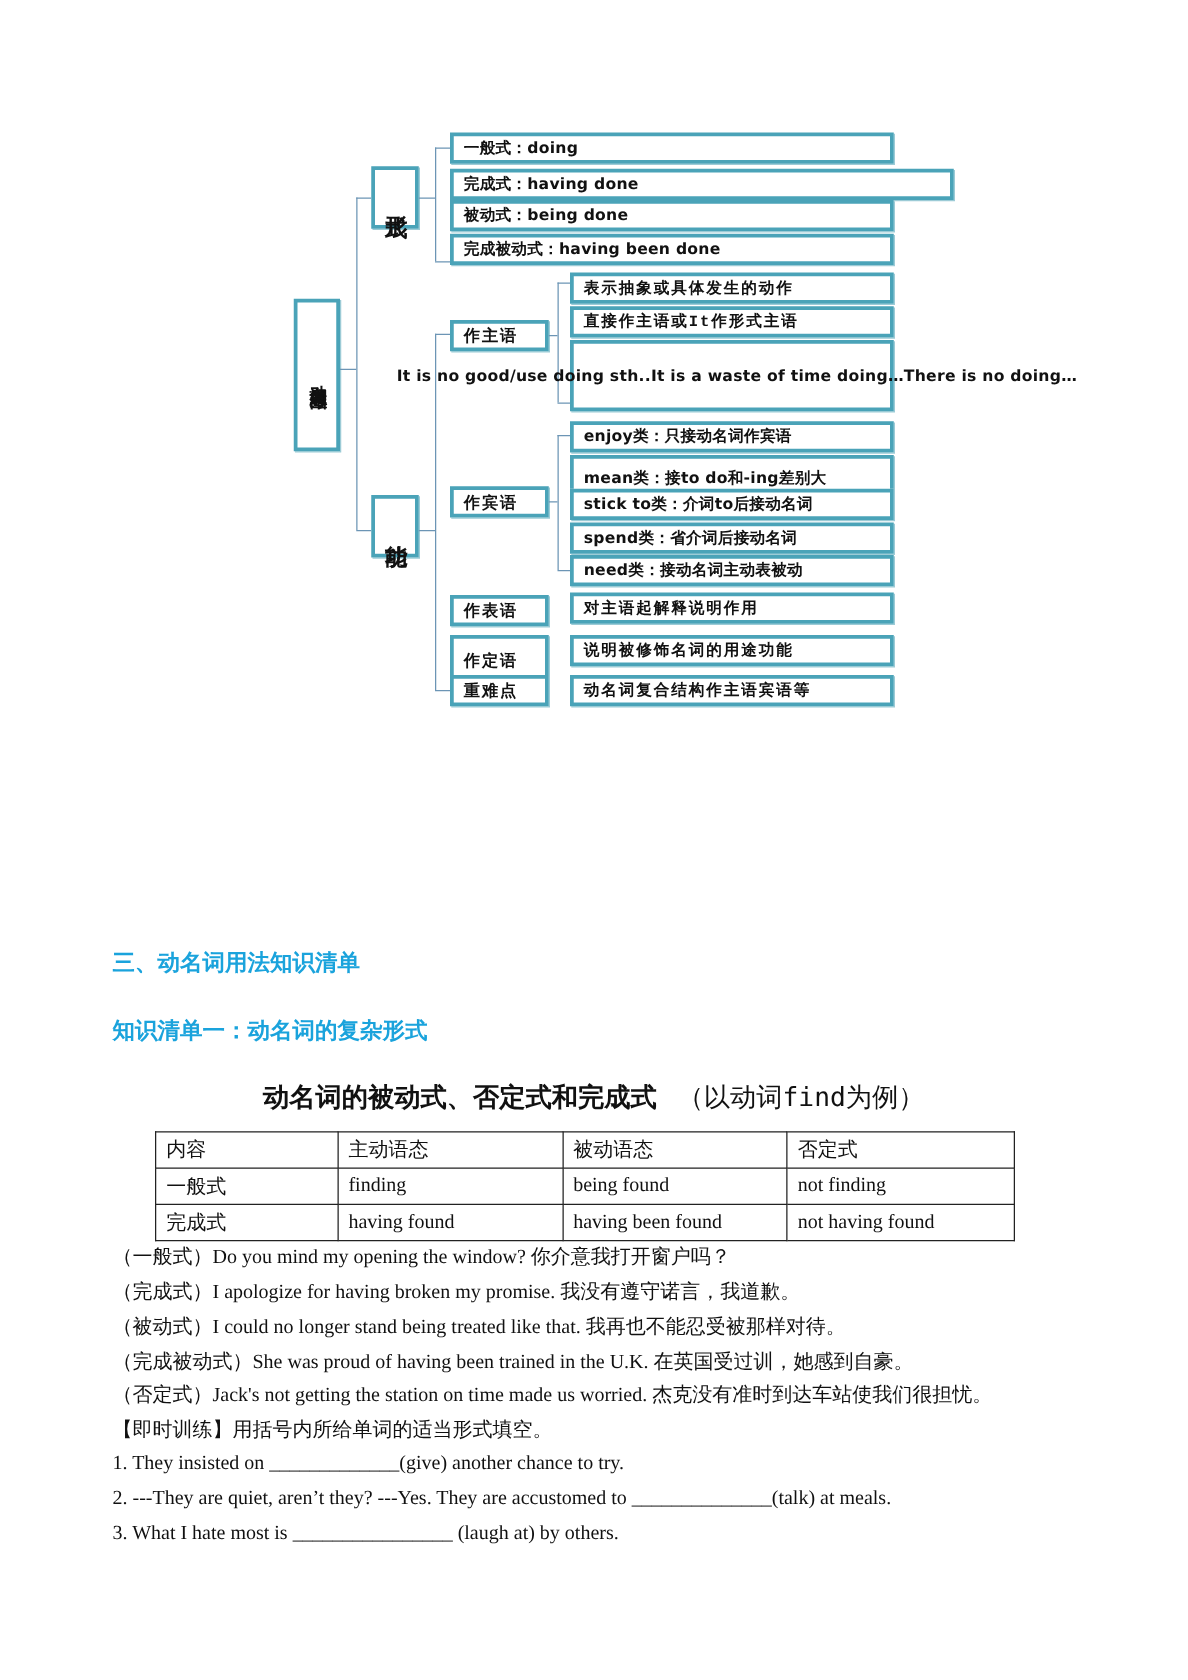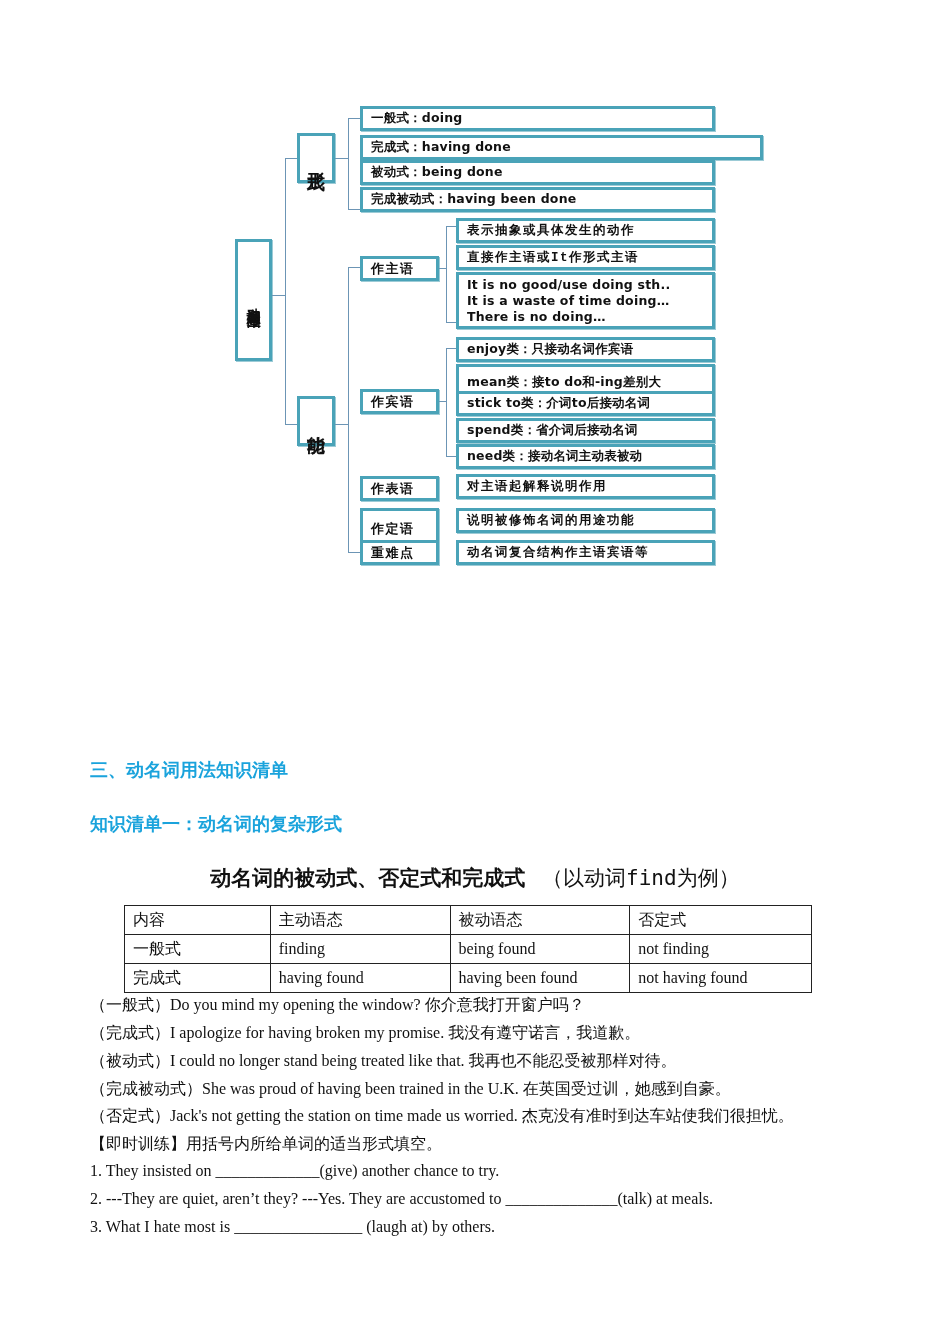--- a/index.html
+++ b/index.html
@@ -4,21 +4,21 @@
 <style>
   html, body { margin:0; padding:0; background:#ffffff; }
   body { width:950px; height:1344px; position:relative; overflow:hidden;
          font-family:"Liberation Serif","DejaVu Serif",serif; color:#111; }
   .box { position:absolute; box-sizing:border-box; border:3px solid #4aa3b8;
          background:#fff; box-shadow:1px 1px 0 #9ccbd6; }
   .leaf { font-family:"DejaVu Sans","Liberation Sans",sans-serif; font-weight:bold;
           font-size:12.5px; padding:0 0 0 8px; display:flex; align-items:center;
           white-space:nowrap; letter-spacing:0.2px; }
   .leaf.cn { font-family:Liberation Mono, monospace; font-weight:bold; letter-spacing:1.5px; }
-  .leaf.multi { flex-direction:column; align-items:flex-start; justify-content:center; line-height:16px; }
+  .leaf.multi { flex-direction:row; align-items:center; justify-content:center; line-height:16px; }
   .vert { font-family:"DejaVu Serif","Liberation Serif",serif; font-weight:bold; display:flex;
           flex-direction:column; align-items:center; justify-content:center; }
   .line { position:absolute; background:#6c95b5; }
   .sec-title { position:absolute; left:90px; color:#1aa3dc; font-family:"DejaVu Sans","Liberation Sans",sans-serif;
                font-weight:bold; font-size:18px; }
   .tbl-title { position:absolute; left:0; width:950px; text-align:center; top:864px;
                font-family:"DejaVu Sans","Liberation Sans",sans-serif; font-size:21px; }
   .tbl-title .fw { font-weight:bold; }
   .tbl-title .mono { font-family:"DejaVu Sans Mono","Liberation Mono",monospace; font-weight:normal; }
   table.grid { position:absolute; left:124px; top:905px; width:688px; border-collapse:collapse; font-size:16px; }

